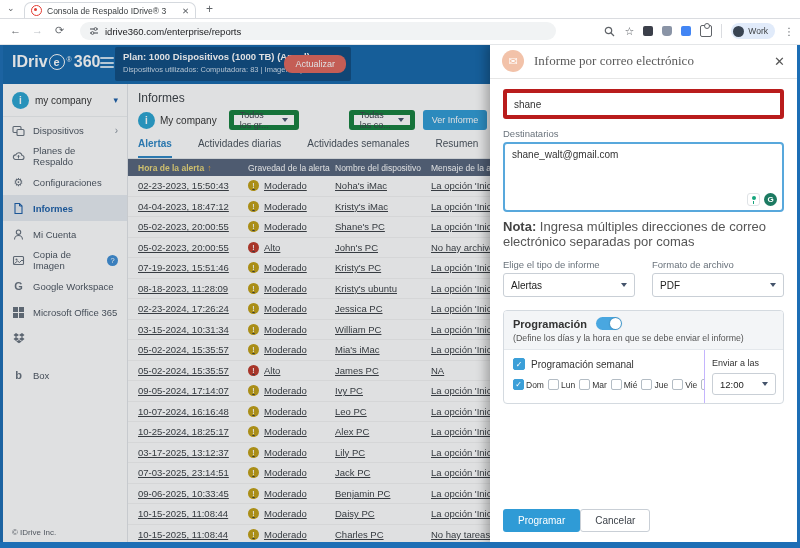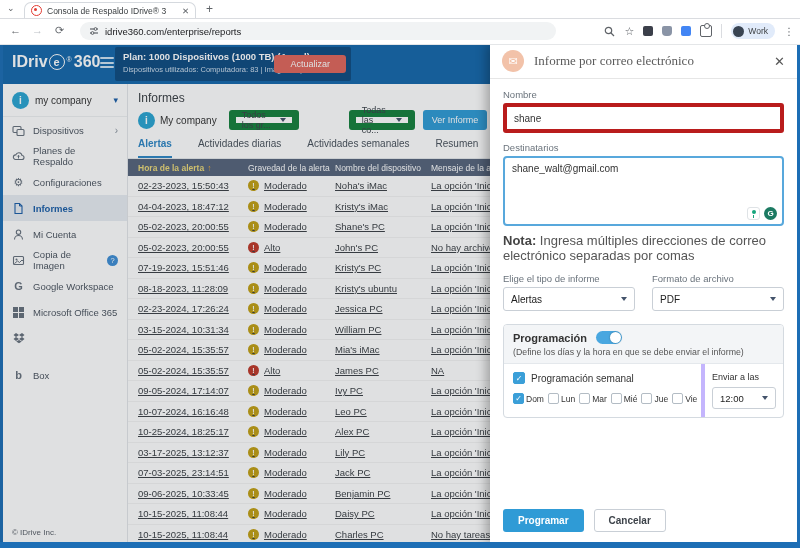--- a/index.html
+++ b/index.html
@@ -33,21 +33,21 @@
   
   #appheader{position:absolute;top:44px;left:3px;width:794px;height:40px;background:#1568ac;z-index:2;}
   .logo{position:absolute;left:9px;top:9px;color:#fff;font-size:16px;font-weight:bold;display:flex;align-items:center;}
   .logo-e{display:inline-flex;align-items:center;justify-content:center;width:14px;height:14px;border:1.5px solid #fff;border-radius:50%;font-size:11px;margin:0 1px;}
   .logo-sup{font-size:7px;margin:-6px 2px 0 1px;font-weight:normal;}
   .hamb{position:absolute;left:97px;top:13px;width:14px;}
   .hamb span{display:block;height:2px;background:#cfe2f2;margin-bottom:2.5px;border-radius:1px;}
   .planbox{position:absolute;left:112px;top:3px;width:236px;height:34px;background:#0e4c82;border-radius:2px;color:#fff;padding:4px 8px;box-sizing:border-box;}
   .plan1{font-size:9.5px;font-weight:bold;white-space:nowrap;}
   .plan2{font-size:7.5px;color:#cfdfee;margin-top:3px;white-space:nowrap;}
-  .update-btn{position:absolute;right:5px;top:8px;background:#e0675d;color:#fff;font-size:9px;padding:4px 16px;border-radius:3px;}
+  .update-btn{position:absolute;right:5px;top:8px;background:#e0675d;color:#fff;font-size:9px;padding:4px 11px;border-radius:8px;}
   
   #sidebar{position:absolute;left:3px;top:84px;width:125px;height:458px;background:#fff;border-right:1px solid #e3e6e9;box-sizing:border-box;z-index:2;}
   .company-row{height:32px;display:flex;align-items:center;padding:0 9px;gap:6px;border-bottom:1px solid #eef0f2;}
   .company-avatar{width:17px;height:17px;border-radius:50%;background:#2aa5d2;color:#fff;font-size:10px;font-weight:bold;display:flex;align-items:center;justify-content:center;flex:0 0 auto;}
   .company-name{font-size:10px;color:#333;flex:1;}
   .cdn{font-size:9px;color:#1c5fa8;}
   .side-item{min-height:26px;display:flex;align-items:center;gap:8px;padding:0 9px;font-size:9.5px;color:#4c5560;}
   .side-item.active{background:#e8edf3;color:#1c5fa8;font-weight:bold;}
   .sicon{width:13px;height:13px;flex:0 0 auto;display:flex;align-items:center;justify-content:center;color:#67717d;font-size:11px;}
   .active .sicon{color:#1c5fa8;}
@@ -55,21 +55,21 @@
   .chev-r{font-size:10px;color:#8a939e;}
   .qbadge{width:11px;height:11px;border-radius:50%;background:#3f8fd6;color:#fff;font-size:7.5px;display:flex;align-items:center;justify-content:center;}
   .multiline{align-items:flex-start;padding-top:5px;min-height:32px;}
   .multiline .lbl{line-height:1.25;}
   .side-footer{position:absolute;bottom:5px;left:9px;font-size:8px;color:#5a6069;}
   
   #main{position:absolute;left:128px;top:84px;width:669px;height:458px;background:#fff;z-index:2;}
   .main-title{font-size:12px;color:#3a3f44;margin:7px 0 0 10px;}
   .filter-row{position:absolute;top:24px;left:10px;right:0;height:24px;display:flex;align-items:center;gap:8px;}
   .fr-company{display:flex;align-items:center;gap:5px;font-size:10px;color:#333;margin-right:4px;}
-  .pill{height:20px;border:7px solid #15803d;border-radius:3px;background:#fff;font-size:9px;color:#3c434a;display:flex;align-items:center;justify-content:space-between;padding:0 6px;box-sizing:border-box;gap:5px;}
+  .pill{height:20px;border:5px solid #15803d;border-radius:3px;background:#fff;font-size:9px;color:#3c434a;display:flex;align-items:center;justify-content:space-between;padding:0 6px;box-sizing:border-box;gap:5px;}
   .pill.w1{width:70px;}.pill.w2{width:66px;margin-left:42px;}
   .caret{width:0;height:0;border-left:3.5px solid transparent;border-right:3.5px solid transparent;border-top:4.5px solid #44536b;}
   .btn-view{background:#2f9bd6;color:#fff;font-size:9px;padding:5px 9px;border-radius:3px;}
   .btn-reset{background:#fff;border:1px solid #c3cad2;color:#3c434a;font-size:9px;padding:4px 8px;border-radius:3px;}
   .vdiv{width:1px;height:18px;background:#d9dde1;}
   .btn-download{border:1px solid #2f9bd6;color:#2f9bd6;background:#fff;font-size:9px;padding:4px 12px;border-radius:3px;white-space:nowrap;}
   .tabs-row{position:absolute;top:54px;left:0;right:0;height:21px;display:flex;gap:26px;border-bottom:1px solid #e7eaed;padding-left:10px;box-sizing:border-box;}
   .tab-item{font-size:10px;color:#49525c;padding-bottom:4px;white-space:nowrap;}
   .tab-item.active{color:#2e86c5;border-bottom:2px solid #2e86c5;font-weight:bold;}
   .thead{position:absolute;top:75px;left:0;right:0;height:17px;background:#57657c;display:flex;align-items:center;color:#fff;font-size:8.5px;}
@@ -114,24 +114,24 @@
   .knob{position:absolute;right:1px;top:1px;width:11px;height:11px;border-radius:50%;background:#fff;box-shadow:0 0 2px rgba(0,0,0,.35);}
   .sched-sub{font-size:8.8px;color:#555;margin-top:3px;}
   .sched-body{display:flex;}
   .sched-left{flex:1;padding:8px 9px;overflow:hidden;}
   .chkrow{display:flex;align-items:center;gap:6px;margin-bottom:9px;font-size:10px;color:#333;}
   .days{display:flex;align-items:center;white-space:nowrap;}
   .day{display:flex;align-items:center;gap:2px;margin-right:4px;font-size:8.5px;color:#333;}
   .cb{width:12px;height:12px;border:1px solid #b3bcc4;border-radius:2px;background:#fff;display:inline-flex;align-items:center;justify-content:center;font-size:8px;color:#fff;box-sizing:border-box;flex:0 0 auto;}
   .cb.on{background:#3b9fd8;border-color:#3b9fd8;}
   .days .cb{width:11px;height:11px;}
-  .sched-right{width:64px;border-left:4px solid #c4b5fd;padding:8px 7px;flex:0 0 auto;}
+  .sched-right{width:64px;border-left:1px solid #c4b5fd;padding:8px 7px;flex:0 0 auto;}
   .sr-label{font-size:9px;color:#333;margin-bottom:5px;white-space:nowrap;}
   .time-select{height:20px;font-size:9.5px;}
-  .panel-footer{position:absolute;bottom:10px;left:13px;display:flex;gap:10px;font-weight:bold;}
+  .panel-footer{position:absolute;bottom:10px;left:13px;display:flex;}
   .btn-primary{background:#2f9bd6;color:#fff;font-size:10px;padding:6px 15px;border-radius:3px;}
   .btn-secondary{background:#fff;border:1px solid #c9cfd6;color:#3d434a;font-size:10px;padding:5px 14px;border-radius:3px;}
   svg{display:block;}
 </style>
 </head>
 <body>
 
 <div id="tabstrip">
   <span class="tabsearch">⌄</span>
   <div class="tab">
@@ -483,21 +483,20 @@
 
 <div id="dim"></div>
 
 <div id="panel">
   <div class="panel-header">
     <span class="mail-badge">✉</span>
     <span class="panel-title">Informe por correo electrónico</span>
     <span class="panel-close">✕</span>
   </div>
   <div class="panel-body">
-    <div class="flabel">Nombre</div>
     <div class="tinput">shane</div>
     <div class="flabel">Destinatarios</div>
     <div class="recipients">
       <span>shane_walt@gmail.com</span>
       <span class="gicons">
         <span class="gpin"></span>
         <span class="gcircle">G</span>
       </span>
     </div>
     <div class="note">

